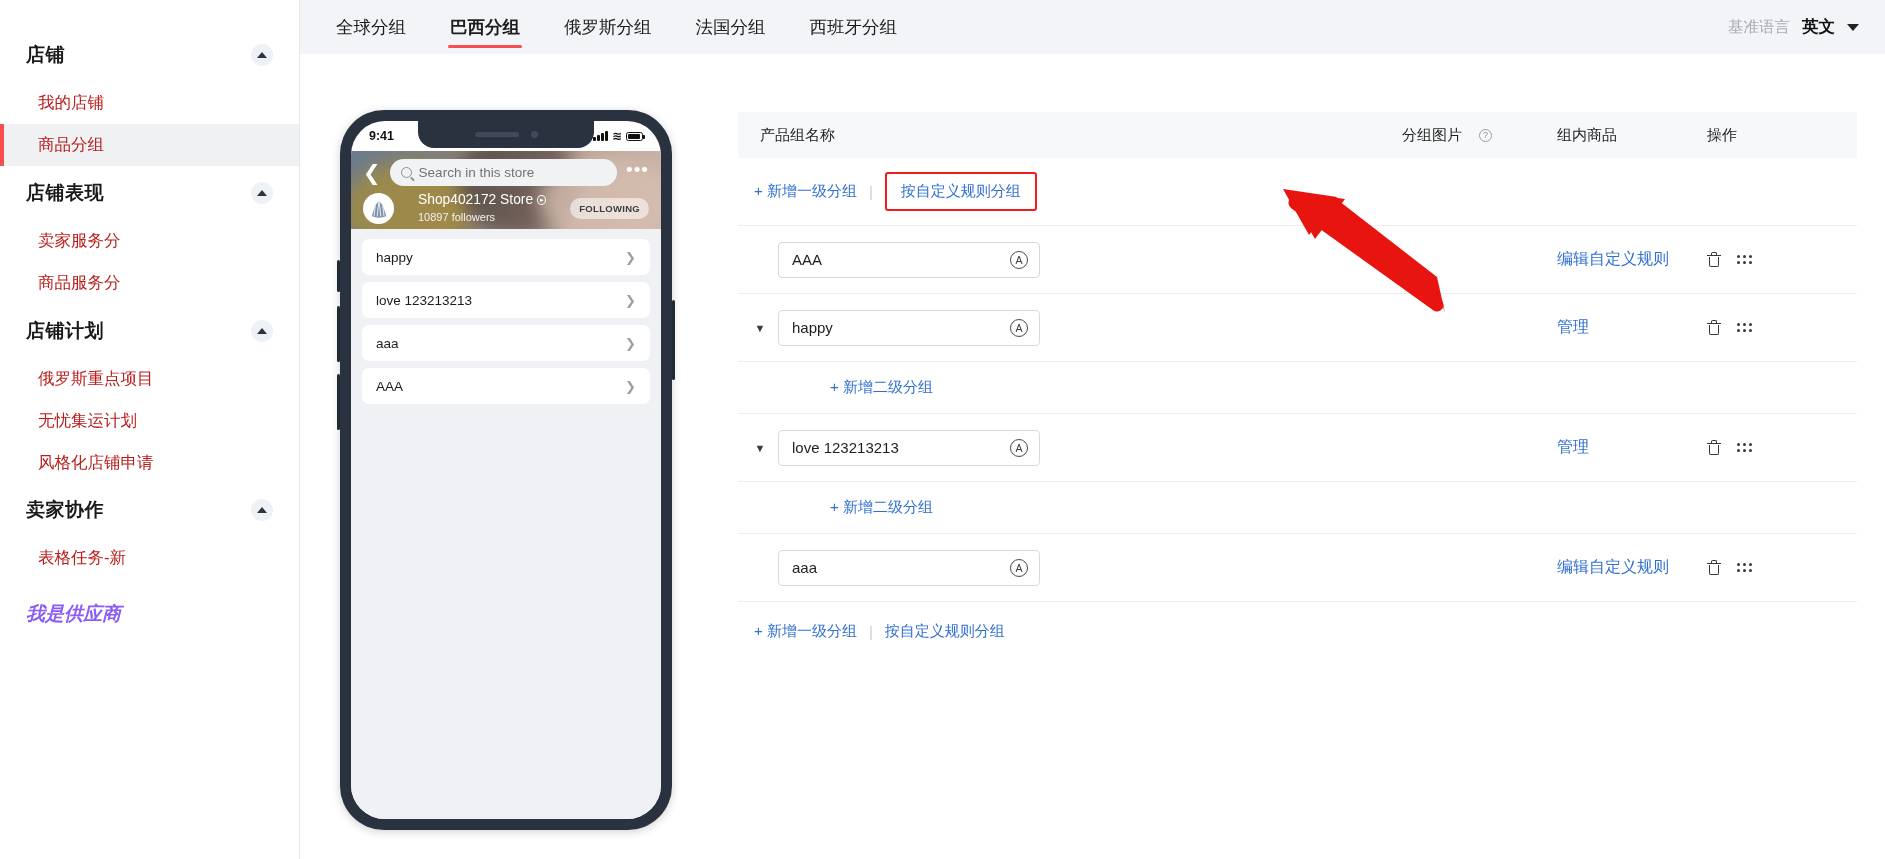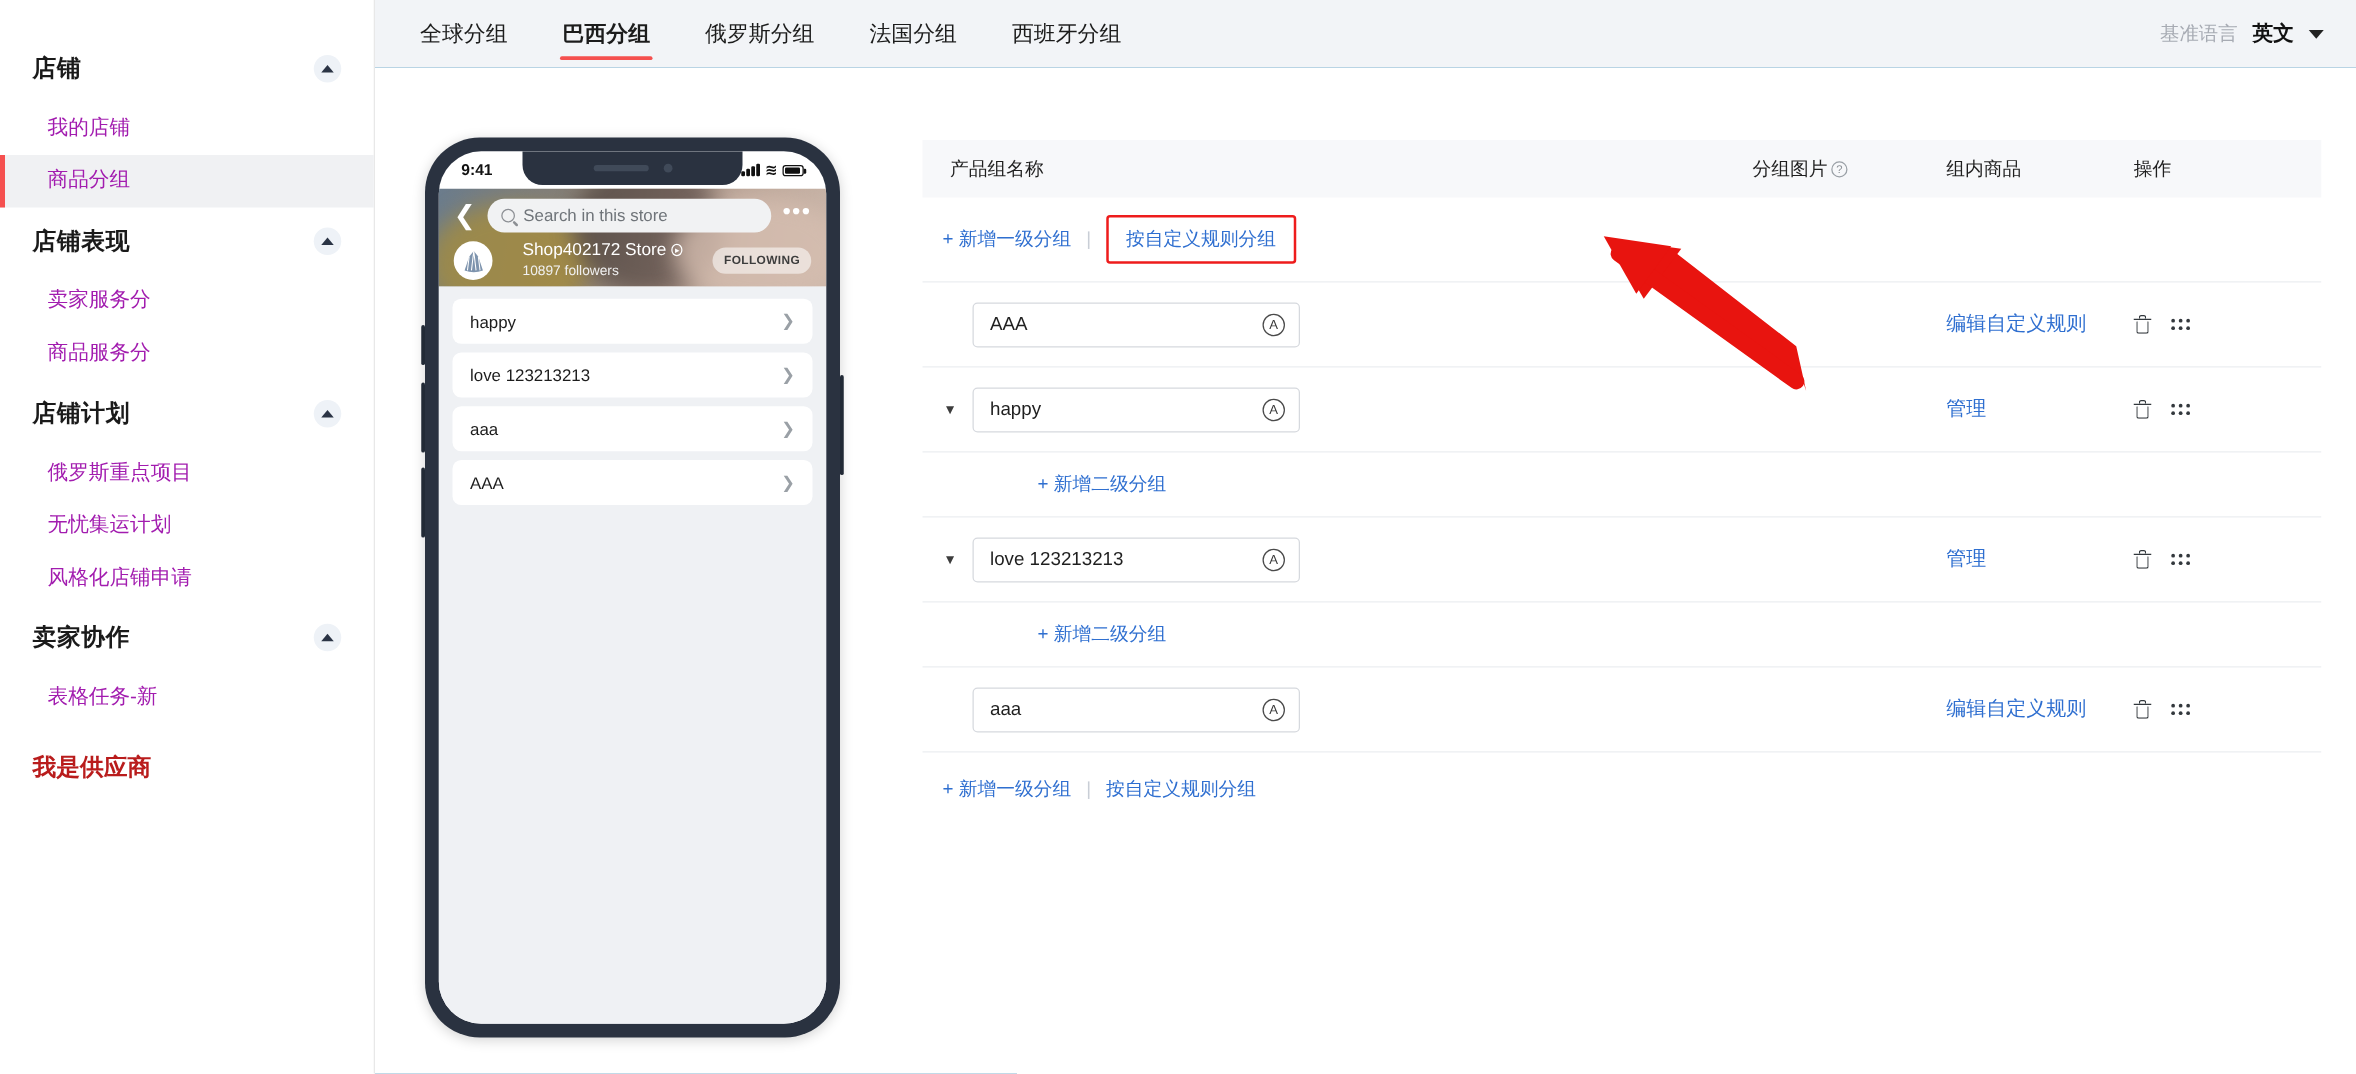--- a/index.html
+++ b/index.html
@@ -24,30 +24,30 @@
   .sb-caret {
     width: 22px; height: 22px; border-radius: 50%; background: #eef2f7;
     display: flex; align-items: center; justify-content: center;
   }
   .sb-caret i {
     display:block; width:0; height:0;
     border-left: 5px solid transparent; border-right: 5px solid transparent;
     border-bottom: 6px solid #2b3445;
   }
   .sb-item {
-    padding: 9px 26px 9px 38px; font-size: 16.5px; color: #a21caf;
+    padding: 9px 26px 9px 38px; font-size: 16.5px; color: #b91c1c;
     cursor: pointer; position: relative; line-height: 1.45;
   }
   .sb-item.active { background: #f0f1f3; }
   .sb-item.active::before {
     content: ""; position: absolute; left: 0; top: 0; bottom: 0;
     width: 4px; background: #f5504f;
   }
   .sb-standalone {
-    padding: 22px 26px 10px 26px; font-size: 19px; font-weight: bold; color: #b91c1c;
+    padding: 22px 26px 10px 26px; font-size: 19px; font-weight: bold; color: #8b5cf6; font-style: italic;
   }
 
   
   .pane { flex: 1 1 auto; height: 859px; position: relative; background: #0369a1; }
   .topbar {
     height: 54px; background: #f2f4f7; display: flex; align-items: center;
     padding: 0 26px 0 14px; position: relative;
   }
   .tabs { display: flex; align-items: center; gap: 0px; height: 54px; }
   .tab {
@@ -144,21 +144,21 @@
   }
   .cat-chev { color:#9aa0a6; font-size: 13px; }
 
   
   .table-col { flex: 1 1 auto; padding: 58px 28px 0 38px; min-width:0; }
   .tbl-head {
     background:#f7f8fa; height: 46px; display:flex; align-items:center;
     font-size: 15px; color:#1f1f1f;
   }
   .c-name { flex: 1 1 auto; padding-left: 22px; }
-  .c-img  { width: 155px; display:flex; align-items:center; gap:3px; }
+  .c-img  { width: 155px; display:flex; align-items:center; gap:17px; }
   .c-goods{ width: 150px; }
   .c-ops  { width: 150px; }
   .qmark { width: 13px;height:13px;border:1px solid #9aa0a6;border-radius:50%;
            font-size:9px;color:#8b9096;display:inline-flex;align-items:center;justify-content:center;}
 
   .addbar { display:flex; align-items:center; gap:12px; padding: 14px 0 14px 16px; font-size:15px; }
   .link { color:#2f6fd0; cursor:pointer; }
   .sep { color:#c9ced6; }
   .hl-box { border: 2px solid #ee1c1c; border-radius: 3px; padding: 8px 14px; }
 

